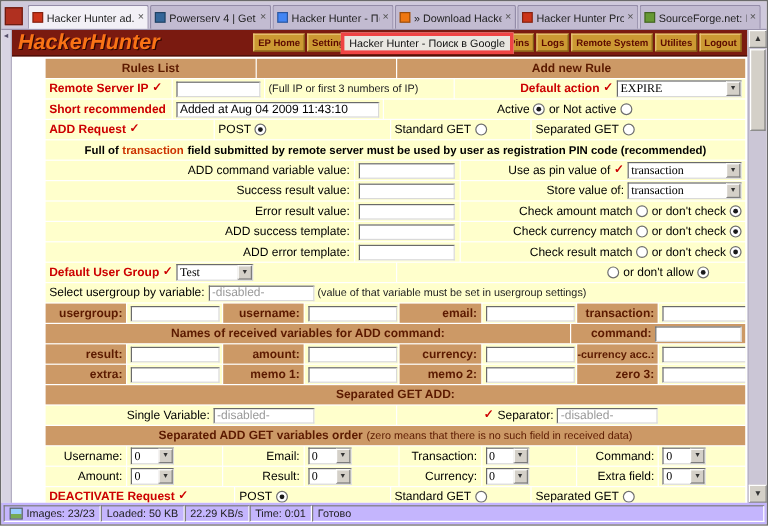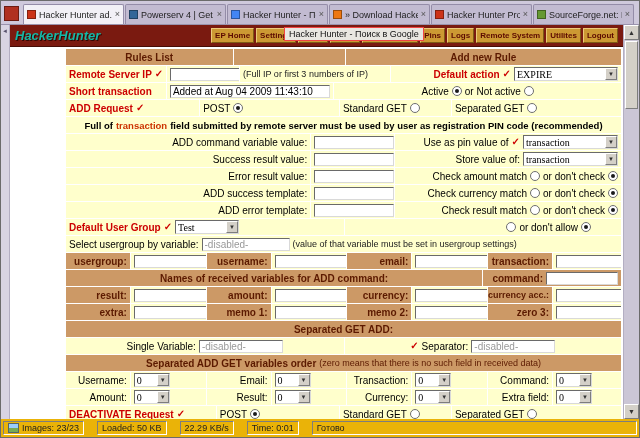--- a/index.html
+++ b/index.html
@@ -28,31 +28,31 @@
   .page { flex:1; overflow:hidden; background:#fff; }
 
   .scrollbar { width:16px; background:#cbc6d6; border-left:1px solid #b3aec2; display:flex; flex-direction:column; flex:none; }
   .sb-btn { height:15px; background:#d4d0c8; border:1px solid; border-color:#fff #7d7d7d #7d7d7d #fff;
             font-size:7px; text-align:center; line-height:13px; color:#333; flex:none; }
   .sb-thumb { height:68px; margin:1px; background:#d4d0c8; border:1px solid; border-color:#fff #7d7d7d #7d7d7d #fff; flex:none; }
   .sb-track { flex:1; }
 
   
   .siteheader { height:22px; background:#7a1a10; border-bottom:1px solid #470d07; display:flex; align-items:center; padding:0 5px; }
-  .logo { font-size:13px; font-weight:bold; font-style:italic; color:#14b8a6; text-shadow:1px 1px 0 #2e0703; white-space:nowrap; }
+  .logo { font-size:18px; font-weight:bold; font-style:italic; color:#f97316; text-shadow:1px 1px 0 #2e0703; white-space:nowrap; }
   .nav { display:flex; gap:2px; margin-left:auto; }
   .navbtn { background:#cc9933; border:1px solid; border-color:#ecc97a #7d5a14 #7d5a14 #ecc97a; color:#5c0a00;
             font-weight:bold; font-size:8px; padding:2px 3px; white-space:nowrap; cursor:default; }
 
   
-  .tooltip { position:absolute; left:283px; top:26px; z-index:20; background:#e9e7e1; border:1px solid #ef4444;
+  .tooltip { position:absolute; left:283px; top:26px; z-index:20; background:#e9e7e1; border:3px solid #ef4444;
              font-size:9px; color:#111; padding:1px 4px; white-space:nowrap; }
 
   
-  .formwrap { margin:2px 2px 0 56px; }
+  .formwrap { margin:2px 2px 0 28px; }
   .frow { display:flex; gap:1px; margin-bottom:1px; }
   .cell { background:#ffffcc; font-size:10px; color:#000; padding:1px 3px; display:flex; align-items:center;
           gap:3px; min-height:16px; overflow:hidden; white-space:nowrap; }
   .tan { background:#cc9966; color:#5c1a00; font-weight:bold; }
   .center { justify-content:center; }
   .right { justify-content:flex-end; }
   .redlbl { color:#cc0000; font-weight:bold; }
   .bold { font-weight:bold; }
   .hl { color:#cc3300; font-weight:bold; }
   .hint { font-size:9px; color:#222; font-weight:normal; }
@@ -63,21 +63,21 @@
   input.dis { color:#999; }
   .sel { display:inline-flex; align-items:center; height:14px; background:#fff; font-size:10px;
          border:1px solid; border-color:#6a6a6a #d9d9d9 #d9d9d9 #6a6a6a; }
   .sval { flex:1; padding:0 2px; overflow:hidden; white-space:nowrap;font-family:Liberation Serif, serif; }
   .sarrow { flex:none; width:12px; height:12px; background:#d4d0c8; border:1px solid; border-color:#fff #7d7d7d #7d7d7d #fff;
             font-size:6px; display:flex; align-items:center; justify-content:center; color:#333; }
   .radio { width:10px; height:10px; border:1px solid #6e6e6e; border-radius:50%; background:#fff; position:relative; flex:none; }
   .radio.on::after { content:""; position:absolute; left:2px; top:2px; width:4px; height:4px; border-radius:50%; background:#1a1a1a; }
 
   
-  .statusbar { position:absolute; left:0; right:0; bottom:0; height:18px; background:#eab308; display:flex; gap:13px;
+  .statusbar { position:absolute; left:0; right:0; bottom:0; height:18px; background:#c4b5fd; display:flex; gap:0;
                padding:2px; font-size:9px; color:#1d1d1d; }
   .seg { border:1px solid; border-color:#7d7d7d #fff #fff #7d7d7d; padding:0 4px; display:flex; align-items:center;
          gap:3px; white-space:nowrap; }
   .seg.grow { flex:1; }
   .imgicon { width:11px; height:10px; border:1px solid #566; background:linear-gradient(180deg,#9cf 55%,#7a5 55%); flex:none; }
 </style>
 </head>
 <body>
 
 <div class="screen">
@@ -166,21 +166,21 @@
             <span class="req">✓</span>
             <span class="sel" style="width:104px">
               <span class="sval">EXPIRE</span>
               <span class="sarrow">▼</span>
             </span>
           </div>
         </div>
 
         <div class="frow">
           <div class="cell" style="flex:0 0 18%">
-            <span class="redlbl">Short transaction</span>
+            <span class="redlbl">Short recommended</span>
           </div>
           <div class="cell" style="flex:0 0 30%">
             <input class="txt" style="width: 175px;" value="Added at Aug 04 2009 11:43:10">
           </div>
           <div class="cell center" style="flex:1">
             <span>Active</span>
             <span class="radio on"></span>
             <span>or Not active</span>
             <span class="radio"></span>
           </div>

